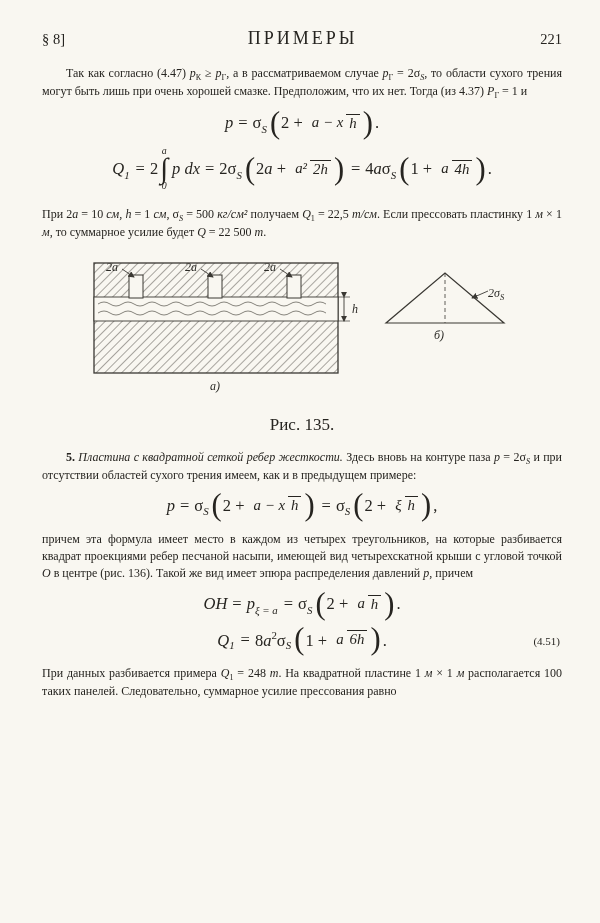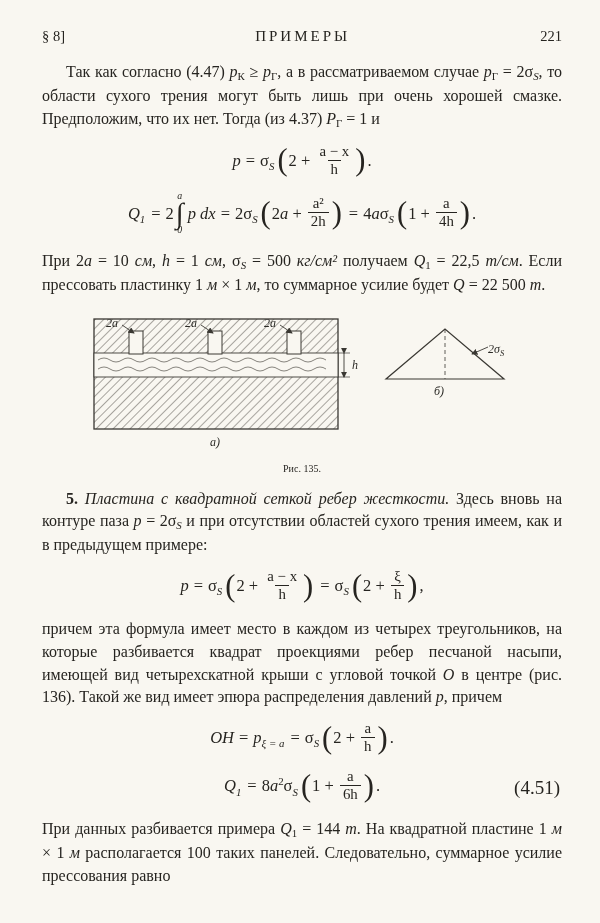--- a/index.html
+++ b/index.html
@@ -9,44 +9,44 @@
     color:#262420;
     font-family:"Liberation Serif","DejaVu Serif",serif;
     box-sizing:border-box;
     padding:28px 38px 0 42px;
     position:relative;
     overflow:hidden;
     box-shadow:0 0 6px rgba(0,0,0,.35);
     margin:0 auto;
   }
   .header{display:flex;justify-content:space-between;align-items:baseline;font-size:14.5px;margin-bottom:16px;}
-  .header .htitle{letter-spacing:3px;font-size:15px;}
-  .para{font-size:16px;line-height:1.42;text-align:justify;margin:3px 0;}
+  .header .htitle{letter-spacing:3px;font-size:18px;}
+  .para{font-size:12px;line-height:1.42;text-align:justify;margin:3px 0;}
   .para.ind{text-indent:24px;}
   .it{font-style:italic;}
   .bd{font-weight:bold;}
   .sb{font-size:0.68em;vertical-align:-0.32em;}
   .formula{text-align:center;font-size:16.5px;margin:13px 0;line-height:1.1;}
   .m-i{font-style:italic;}
   .m-op{margin:0 5px;}
   .m-sub{font-size:0.66em;vertical-align:-0.38em;font-style:italic;margin-right:1px;}
   .m-sup{font-size:0.66em;vertical-align:super;}
   .m-lp{font-size:1.85em;font-weight:300;vertical-align:middle;line-height:0;margin:0 1px 0 2px;position:relative;top:-2px;}
   .m-rp{font-size:1.85em;font-weight:300;vertical-align:middle;line-height:0;margin:0 2px 0 1px;position:relative;top:-2px;}
-  .frac{display:inline-flex;flex-direction:column;align-items:center;vertical-align:middle;font-size:0.9em;line-height:1.15;margin:0 2px;position:relative;top:-2px;}
+  .frac{display:inline-flex;flex-direction:row;align-items:center;vertical-align:middle;font-style:italic;font-size:0.9em;line-height:1.15;margin:0 2px;position:relative;top:-2px;}
   .frac .num{padding:0 3px;}
   .frac .den{border-top:1px solid #262420;padding:0 3px;}
   .intw{display:inline-flex;flex-direction:column;align-items:center;vertical-align:middle;line-height:1;margin:0 4px 0 2px;position:relative;top:-2px;}
   .intw .ilim{font-size:0.6em;font-style:italic;line-height:1;}
   .intw .isign{font-size:1.75em;line-height:0.85;}
   .eqrow{position:relative;}
-  .eqno{position:absolute;right:2px;top:50%;transform:translateY(-50%);font-size:19px;}
+  .eqno{position:absolute;right:2px;top:50%;transform:translateY(-50%);font-size:11px;}
   figure{margin:16px 0 6px;text-align:center;}
   figure svg{display:block;margin:0 auto;}
-  .figcap{text-align:center;font-size:10px;margin-top:12px;margin-bottom:14px;}
+  .figcap{text-align:center;font-size:17px;margin-top:20px;margin-bottom:14px;}
   .svgtext{font-family:"Liberation Serif","DejaVu Serif",serif;font-size:12px;font-style:italic;fill:#2b2a26;}
 </style>
 </head>
 <body>
 
 <div class="page">
 
   <div class="header">
     <span>§ 8]</span>
     <span class="htitle">ПРИМЕРЫ</span>
@@ -141,15 +141,15 @@
 
 
   <div class="eqrow">
     <div class="formula"><span class="m-i">Q</span><span class="m-sub">1</span><span class="m-op">=</span><span>8</span><span class="m-i">a</span><span class="m-sup">2</span><span>σ</span><span class="m-sub">S</span><span class="m-lp">(</span><span>1 + </span><span class="frac">
           <span class="num">a</span>
           <span class="den">6h</span>
         </span><span class="m-rp">)</span><span>.</span></div>
     <span class="eqno">(4.51)</span>
   </div>
 
-  <p class="para"><span>При данных разбивается примера </span><span class="it">Q</span><span class="sb">1</span><span> = 144 </span><span class="it">т</span><span>.  На квадратной пластине 1 </span><span class="it">м</span><span> × 1 </span><span class="it">м</span><span> располагается 100 таких панелей.  Следовательно, суммарное усилие прессования равно </span></p>
+  <p class="para"><span>При данных разбивается примера </span><span class="it">Q</span><span class="sb">1</span><span> = 248 </span><span class="it">т</span><span>.  На квадратной пластине 1 </span><span class="it">м</span><span> × 1 </span><span class="it">м</span><span> располагается 100 таких панелей.  Следовательно, суммарное усилие прессования равно </span></p>
 
 </div>
 
 </body></html>

